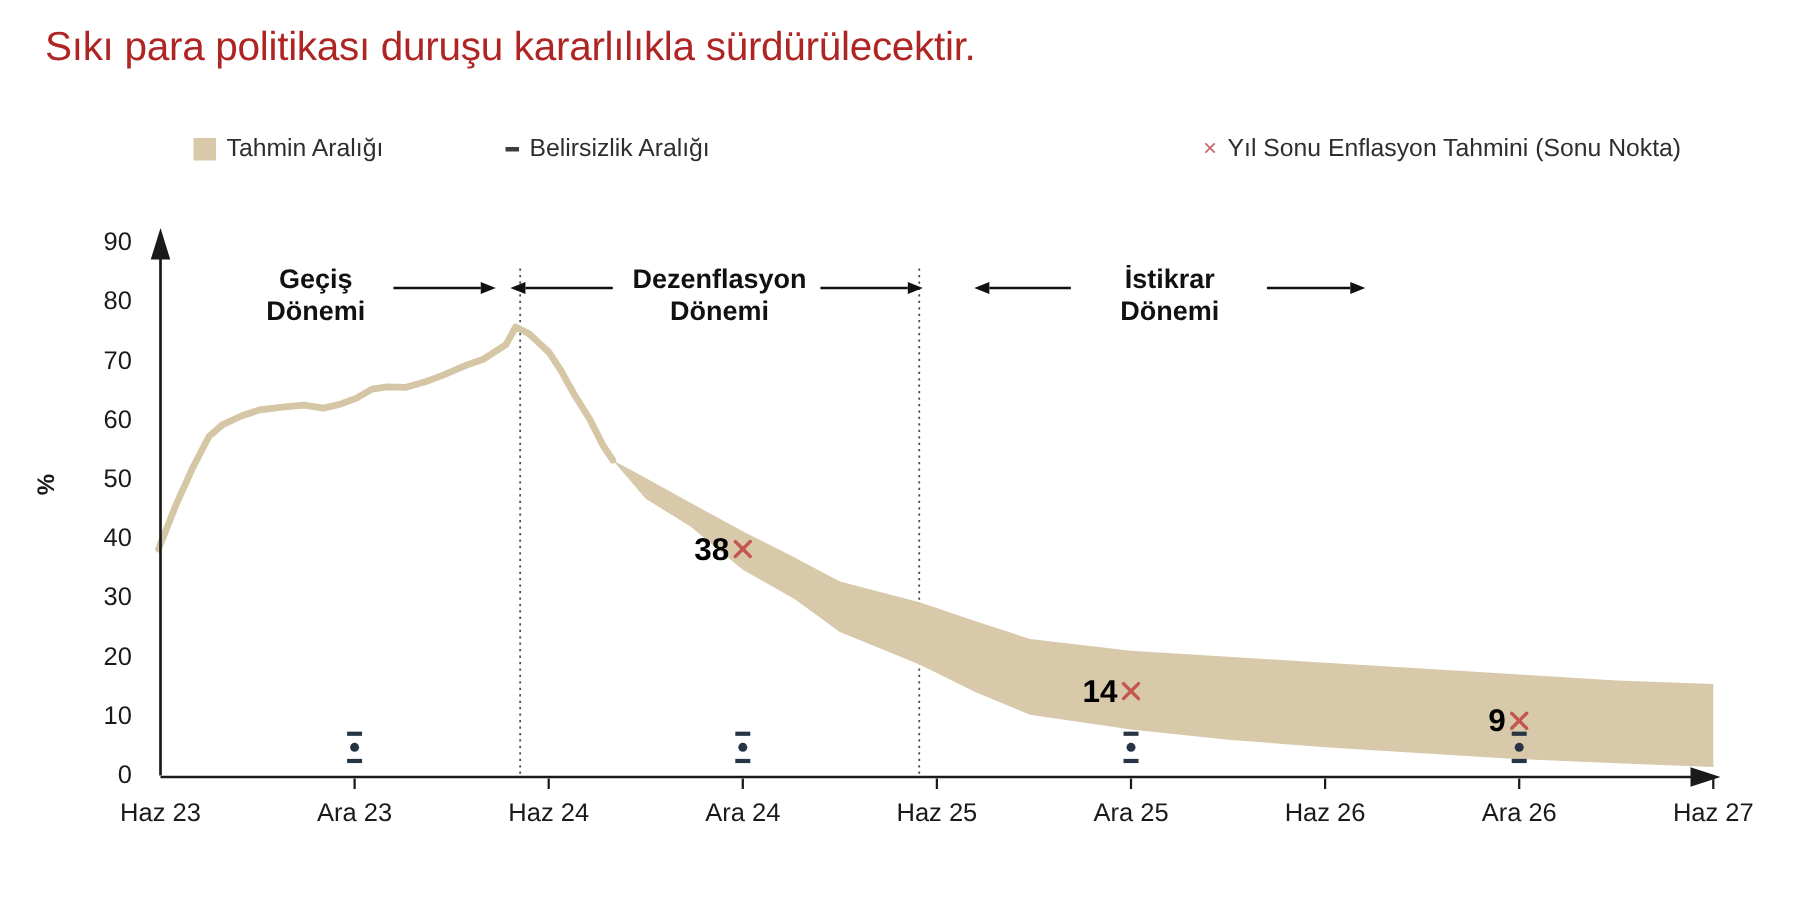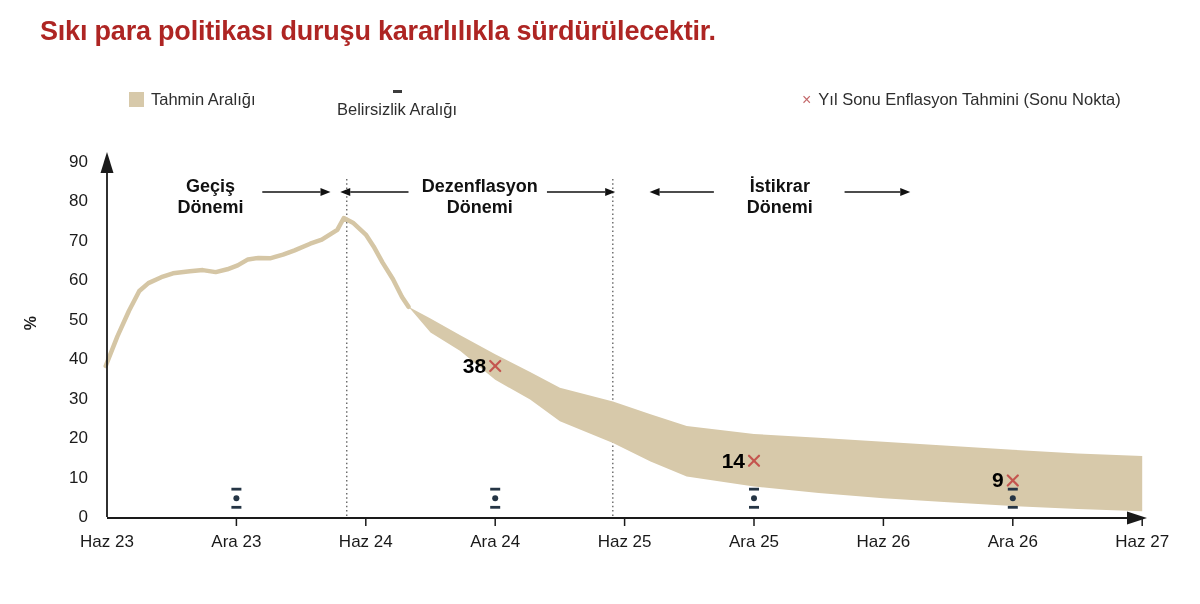--- a/index.html
+++ b/index.html
@@ -1,18 +1,18 @@
 <!DOCTYPE html>
 <html><head>
 <meta charset="utf-8">
 <style>
   html,body{margin:0;padding:0;background:#fff;}
   .page{position:relative;width:1200px;height:604px;background:#fff;overflow:hidden;
         font-family:"Liberation Sans",sans-serif;}
-  .title{position:absolute;left:40px;top:16px;margin:0;font-size:27px;font-weight:700;
+  .title{position:absolute;left:30px;top:16px;margin:0;font-size:27px;font-weight:400;
          letter-spacing:-0.2px;}
   .legend{position:absolute;left:0;top:90px;width:1200px;height:26px;}
   .legend-item{position:absolute;top:0;display:flex;align-items:center;gap:7px;
                font-size:16.5px;color:#2e2e2e;white-space:nowrap;padding-left:15px;}
   .lm-square{width:15px;height:15px;display:inline-block;}
   .lm-dash{width:9px;height:2.6px;display:inline-block;background:#3c3c3c;}
   .lm-dot{width:6px;height:6px;border-radius:50%;display:inline-block;}
   .lm-x{font-size:16px;line-height:15px;display:inline-block;}
   svg.chart{position:absolute;left:0;top:0;}
   text{font-family:"Liberation Sans",sans-serif;}
@@ -20,21 +20,21 @@
 </head>
 <body>
 
 <div class="page">
   <h1 class="title" style="color: rgb(174, 37, 35);">Sıkı para politikası duruşu kararlılıkla sürdürülecektir.</h1>
   <div class="legend" id="legend">
       <div class="legend-item" style="left: 114px;">
         <span class="lm-square" style="background: rgb(215, 201, 170);"></span>
         <span>Tahmin Aralığı</span>
       </div>
-      <div class="legend-item" style="left: 322px; flex-direction: column;">
+      <div class="legend-item" style="left: 322px;">
         <span class="lm-dash"></span>
         <span>Belirsizlik Aralığı</span>
       </div>
       <div class="legend-item" style="left: 787px;">
         <span class="lm-x" style="color: rgb(196, 105, 107);">×</span>
         <span>Yıl Sonu Enflasyon Tahmini (Sonu Nokta)</span>
       </div>
     </div>
   <svg class="chart" id="chart" width="1200" height="604" viewBox="0 0 1200 604">
       <line x1="346.77819999999997" y1="179" x2="346.77819999999997" y2="516" stroke="#4d4d4d" stroke-width="1.2" stroke-dasharray="1.5 2.8"></line>

